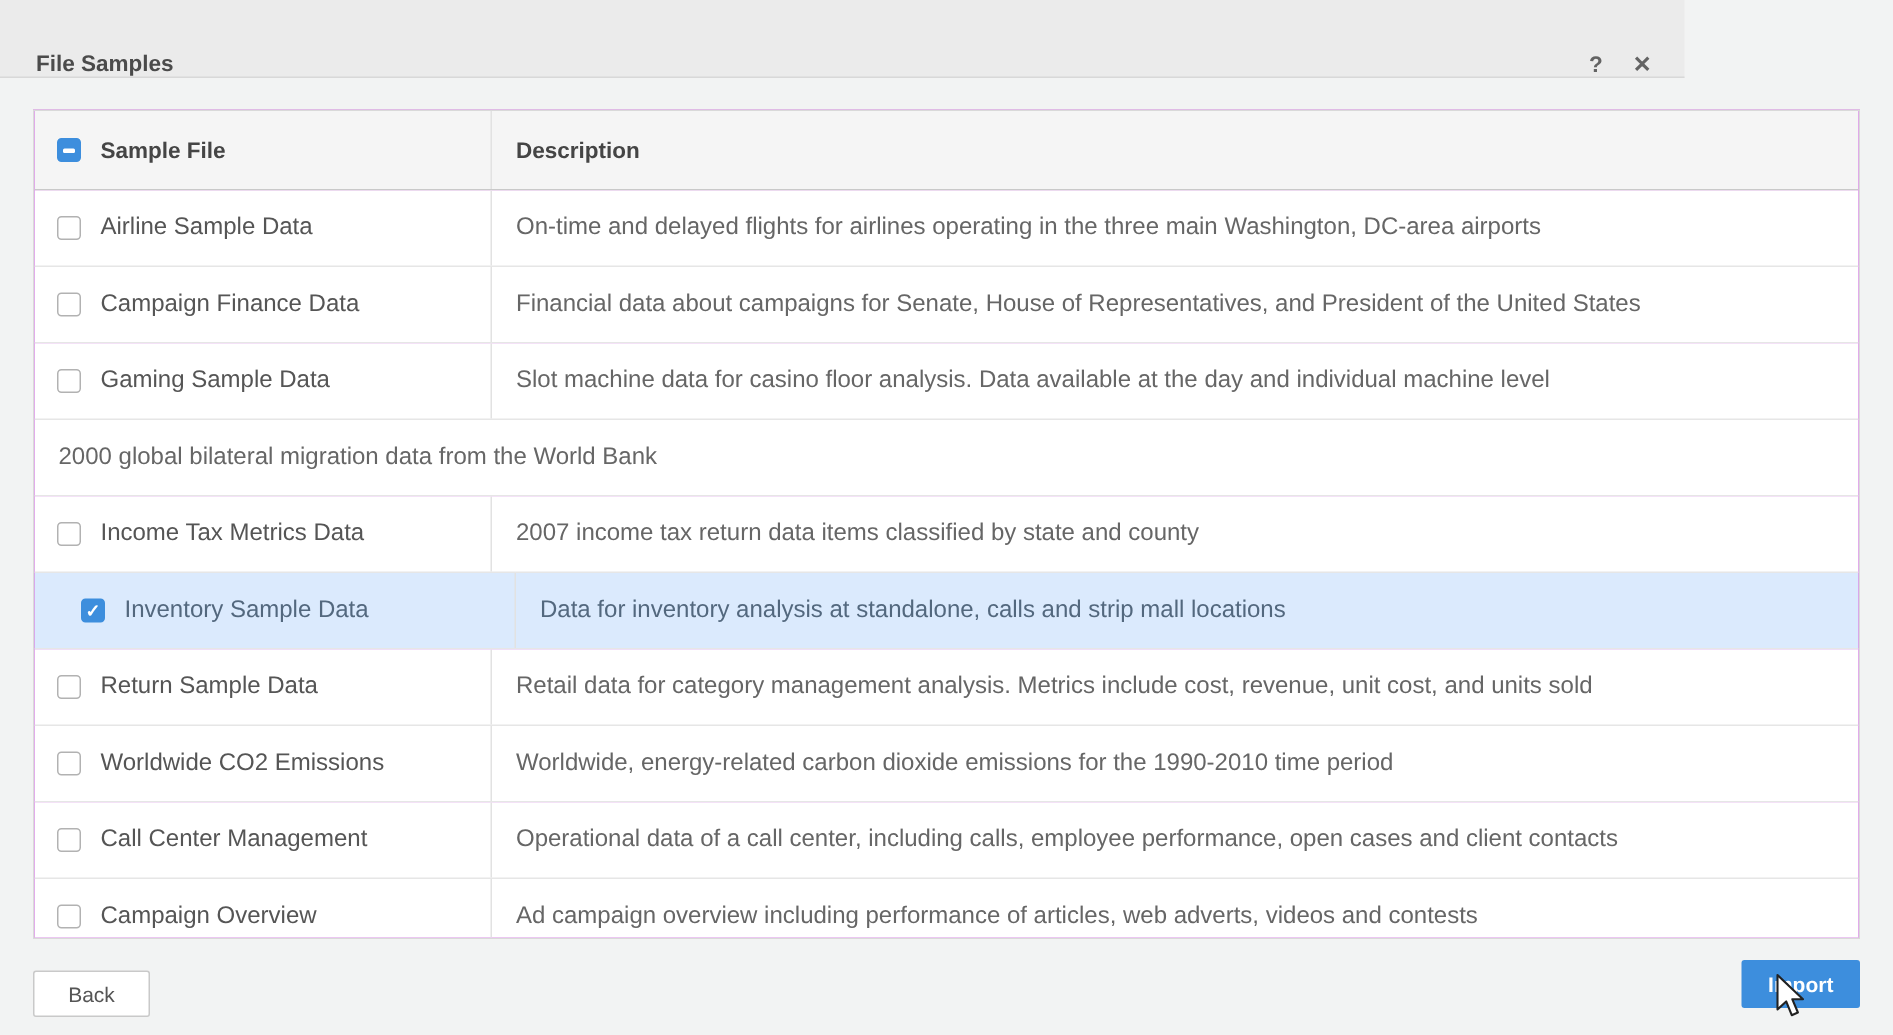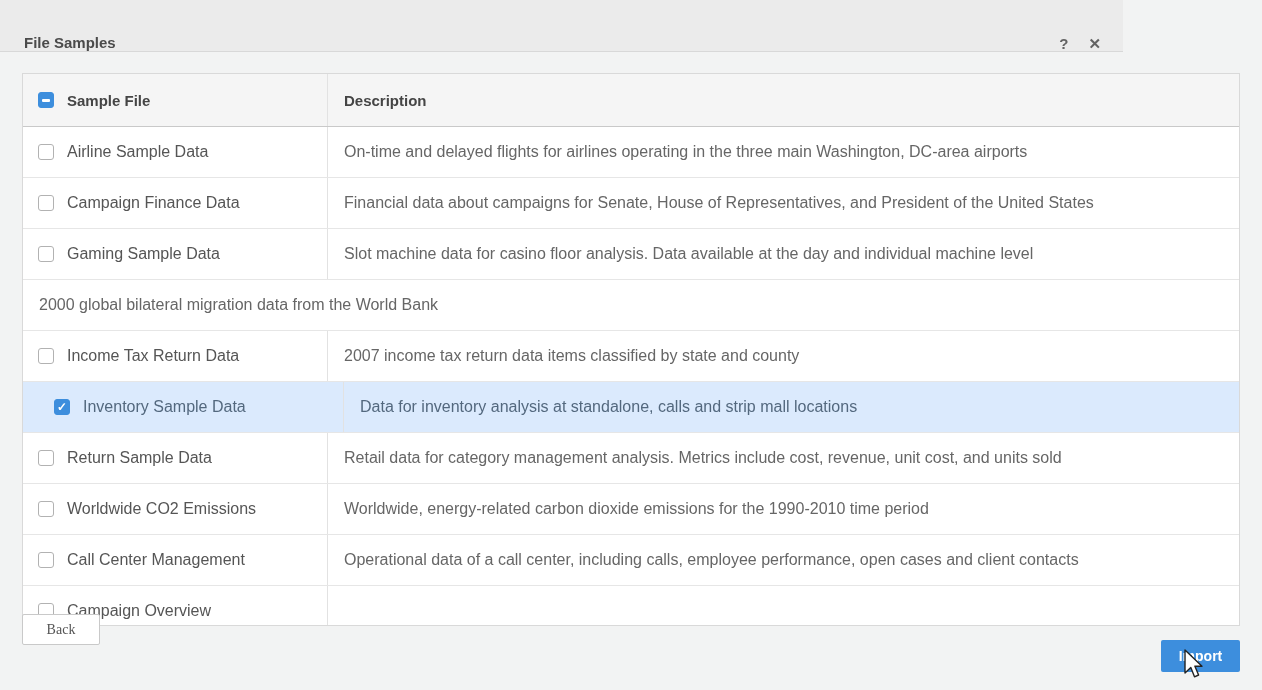--- a/index.html
+++ b/index.html
@@ -58,23 +58,23 @@
     content: "\2713"; position: absolute; left: 2px; top: 0;
     color: #fff; font-size: 12px; font-weight: bold; line-height: 15px;
   }
   .checkbox.indeterminate::after {
     content: ""; position: absolute; left: 3px; top: 6px;
     width: 8px; height: 3px; background: #fff; border-radius: 1px;
   }
 
   
   .back-button {
-    position: absolute; left: 22px; top: 614px; width: 78px; height: 31px;
+    position: absolute; left: 22px; top: 647px; width: 78px; height: 31px;
     background: #fff; border: 1px solid #c9c9c9; border-radius: 2px;
-    color: #555; font-size: 14px; font-family: Liberation Serif, serif; cursor: pointer;
+    color: #555; font-size: 14px; font-family: Liberation Sans, sans-serif; cursor: pointer;
   }
   .import-button {
     position: absolute; left: 1161px; top: 640px; width: 79px; height: 32px;
     background: var(--accent, #3d8edd); border: none; border-radius: 2px;
     color: #fff; font-size: 14px; font-weight: bold; font-family: inherit; cursor: pointer;
   }
 
   
   .cursor { position: absolute; left: 1183px; top: 649px; pointer-events: none; }
 </style>
@@ -132,21 +132,21 @@
 
   <div class="row">
     <div class="desc-cell">
       <span class="desc">2000 global bilateral migration data from the World Bank</span>
     </div>
   </div>
 
   <div class="row">
     <div class="name-cell">
       <span class="checkbox"></span>
-      <span class="name">Income Tax Return Data</span>
+      <span class="name">Income Tax Metrics Data</span>
     </div>
     <div class="desc-cell">
       <span class="desc">2007 income tax return data items classified by state and county</span>
     </div>
   </div>
 
   <div class="row selected">
     <div class="name-cell">
       <span class="checkbox checked"></span>
       <span class="name">Inventory Sample Data</span>
@@ -183,20 +183,23 @@
     </div>
     <div class="desc-cell">
       <span class="desc">Operational data of a call center, including calls, employee performance, open cases and client contacts</span>
     </div>
   </div>
 
   <div class="row">
     <div class="name-cell">
       <span class="checkbox"></span>
       <span class="name">Campaign Overview</span>
+    </div>
+    <div class="desc-cell">
+      <span class="desc">Ad campaign overview including performance of articles, web adverts, videos and contests</span>
     </div>
   </div>
 </div>
 </div>
 
 <button class="back-button">Back</button>
 <button class="import-button">Import</button>
 
 <svg class="cursor" width="24" height="34" viewBox="0 0 24 34">
   <path d="M2,1 L2,24 L7.8,18.6 L11.5,27.8 L15.6,26 L11.9,17.2 L19,17.2 Z" fill="#ffffff" stroke="#222222" stroke-width="1.4" stroke-linejoin="round"></path>

